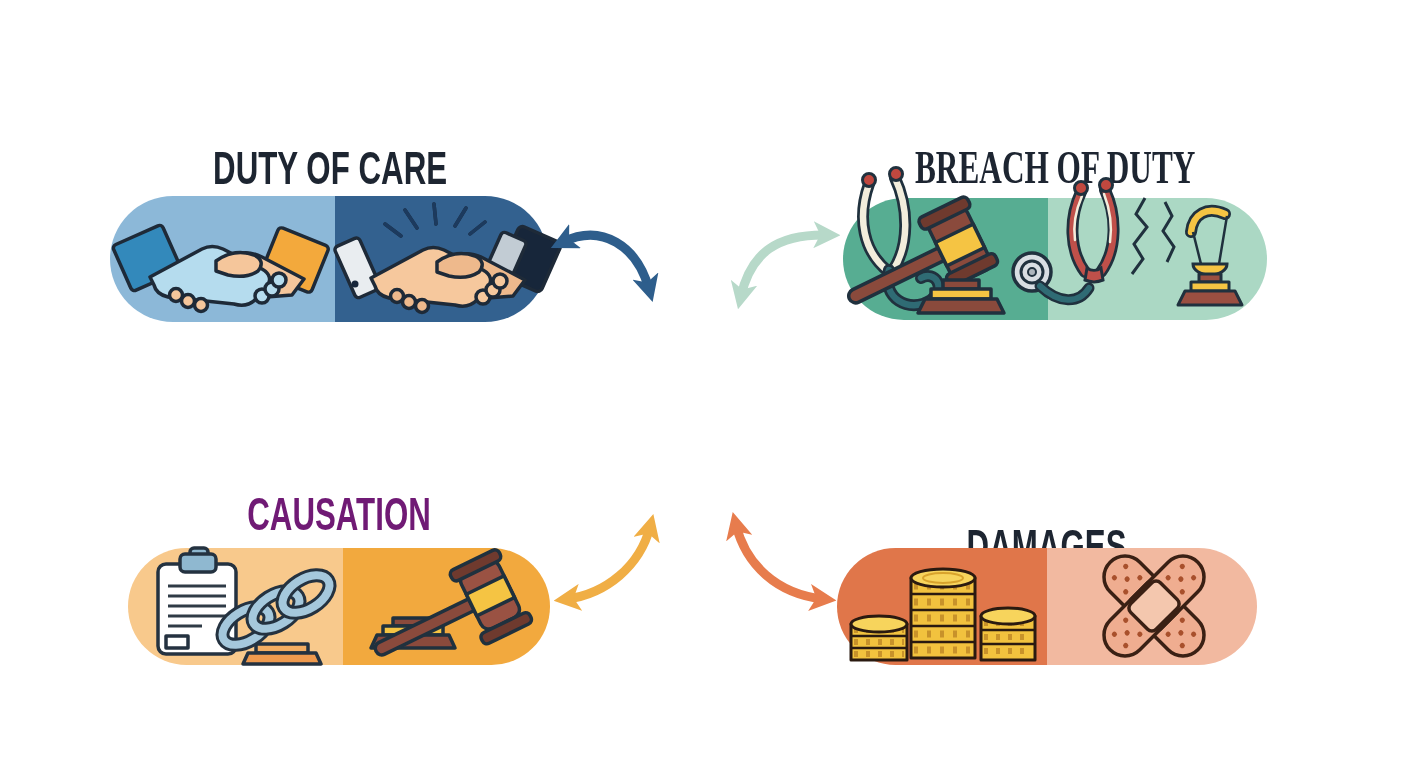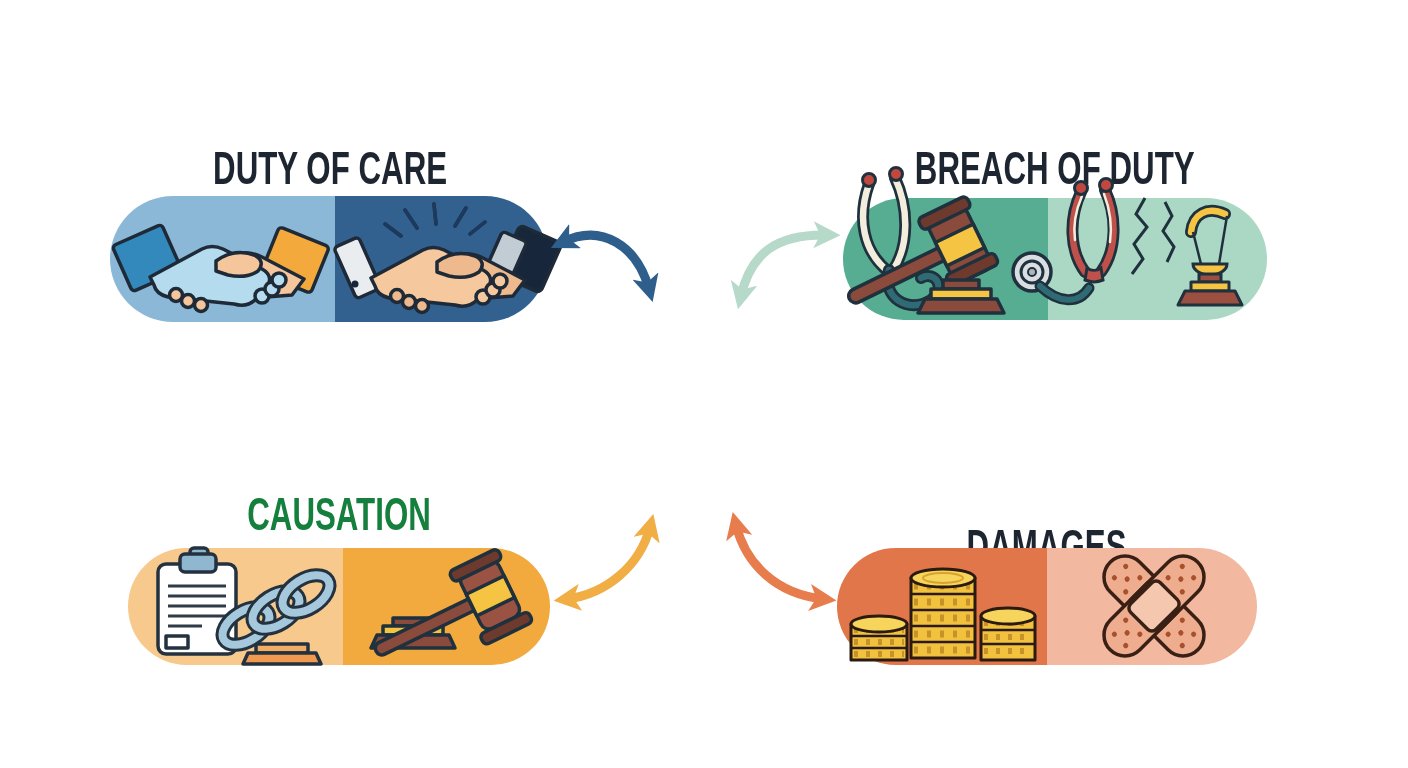--- a/index.html
+++ b/index.html
@@ -25,22 +25,22 @@
   .t-sub{font-size:46px;font-weight:700;margin-top:8px;white-space:nowrap;color:#3f9579;}
   .t-sub>span{display:inline-block;transform:scaleX(0.71);}
   .arrows{position:absolute;left:0;top:0;pointer-events:none;}
 </style>
 </head>
 <body>
 
 <div class="stage">
 
   <div class="q-label label-duty" style="color: rgb(29, 37, 49); text-decoration: underline;"><span>DUTY OF CARE</span></div>
-  <div class="q-label label-breach" style="color: rgb(29, 37, 49);"><span>BREACH OF DUTY</span></div>
-  <div class="q-label label-causation" style="color: #15803d;"><span>CAUSATION</span></div>
+  <div class="q-label label-breach" style="color: rgb(29, 37, 49); font-family: Liberation Serif, serif;"><span>BREACH OF DUTY</span></div>
+  <div class="q-label label-causation" style="color: #701a75;"><span>CAUSATION</span></div>
   <div class="q-label label-damages" style="color: rgb(29, 37, 49);"><span>DAMAGES</span></div>
 
 
   <div class="pill pill-duty">
     <div class="pill-bg">
       <div class="half" style="width: 225px; background: rgb(140, 184, 216);"></div>
       <div class="half" style="width: 213px; background: rgb(51, 97, 143);"></div>
     </div>
     <svg class="icon" style="left:4px;top:3px" width="216" height="120" viewBox="0 0 216 120">
       <g stroke="#1e2a38" stroke-width="3.5" stroke-linecap="round" stroke-linejoin="round">

